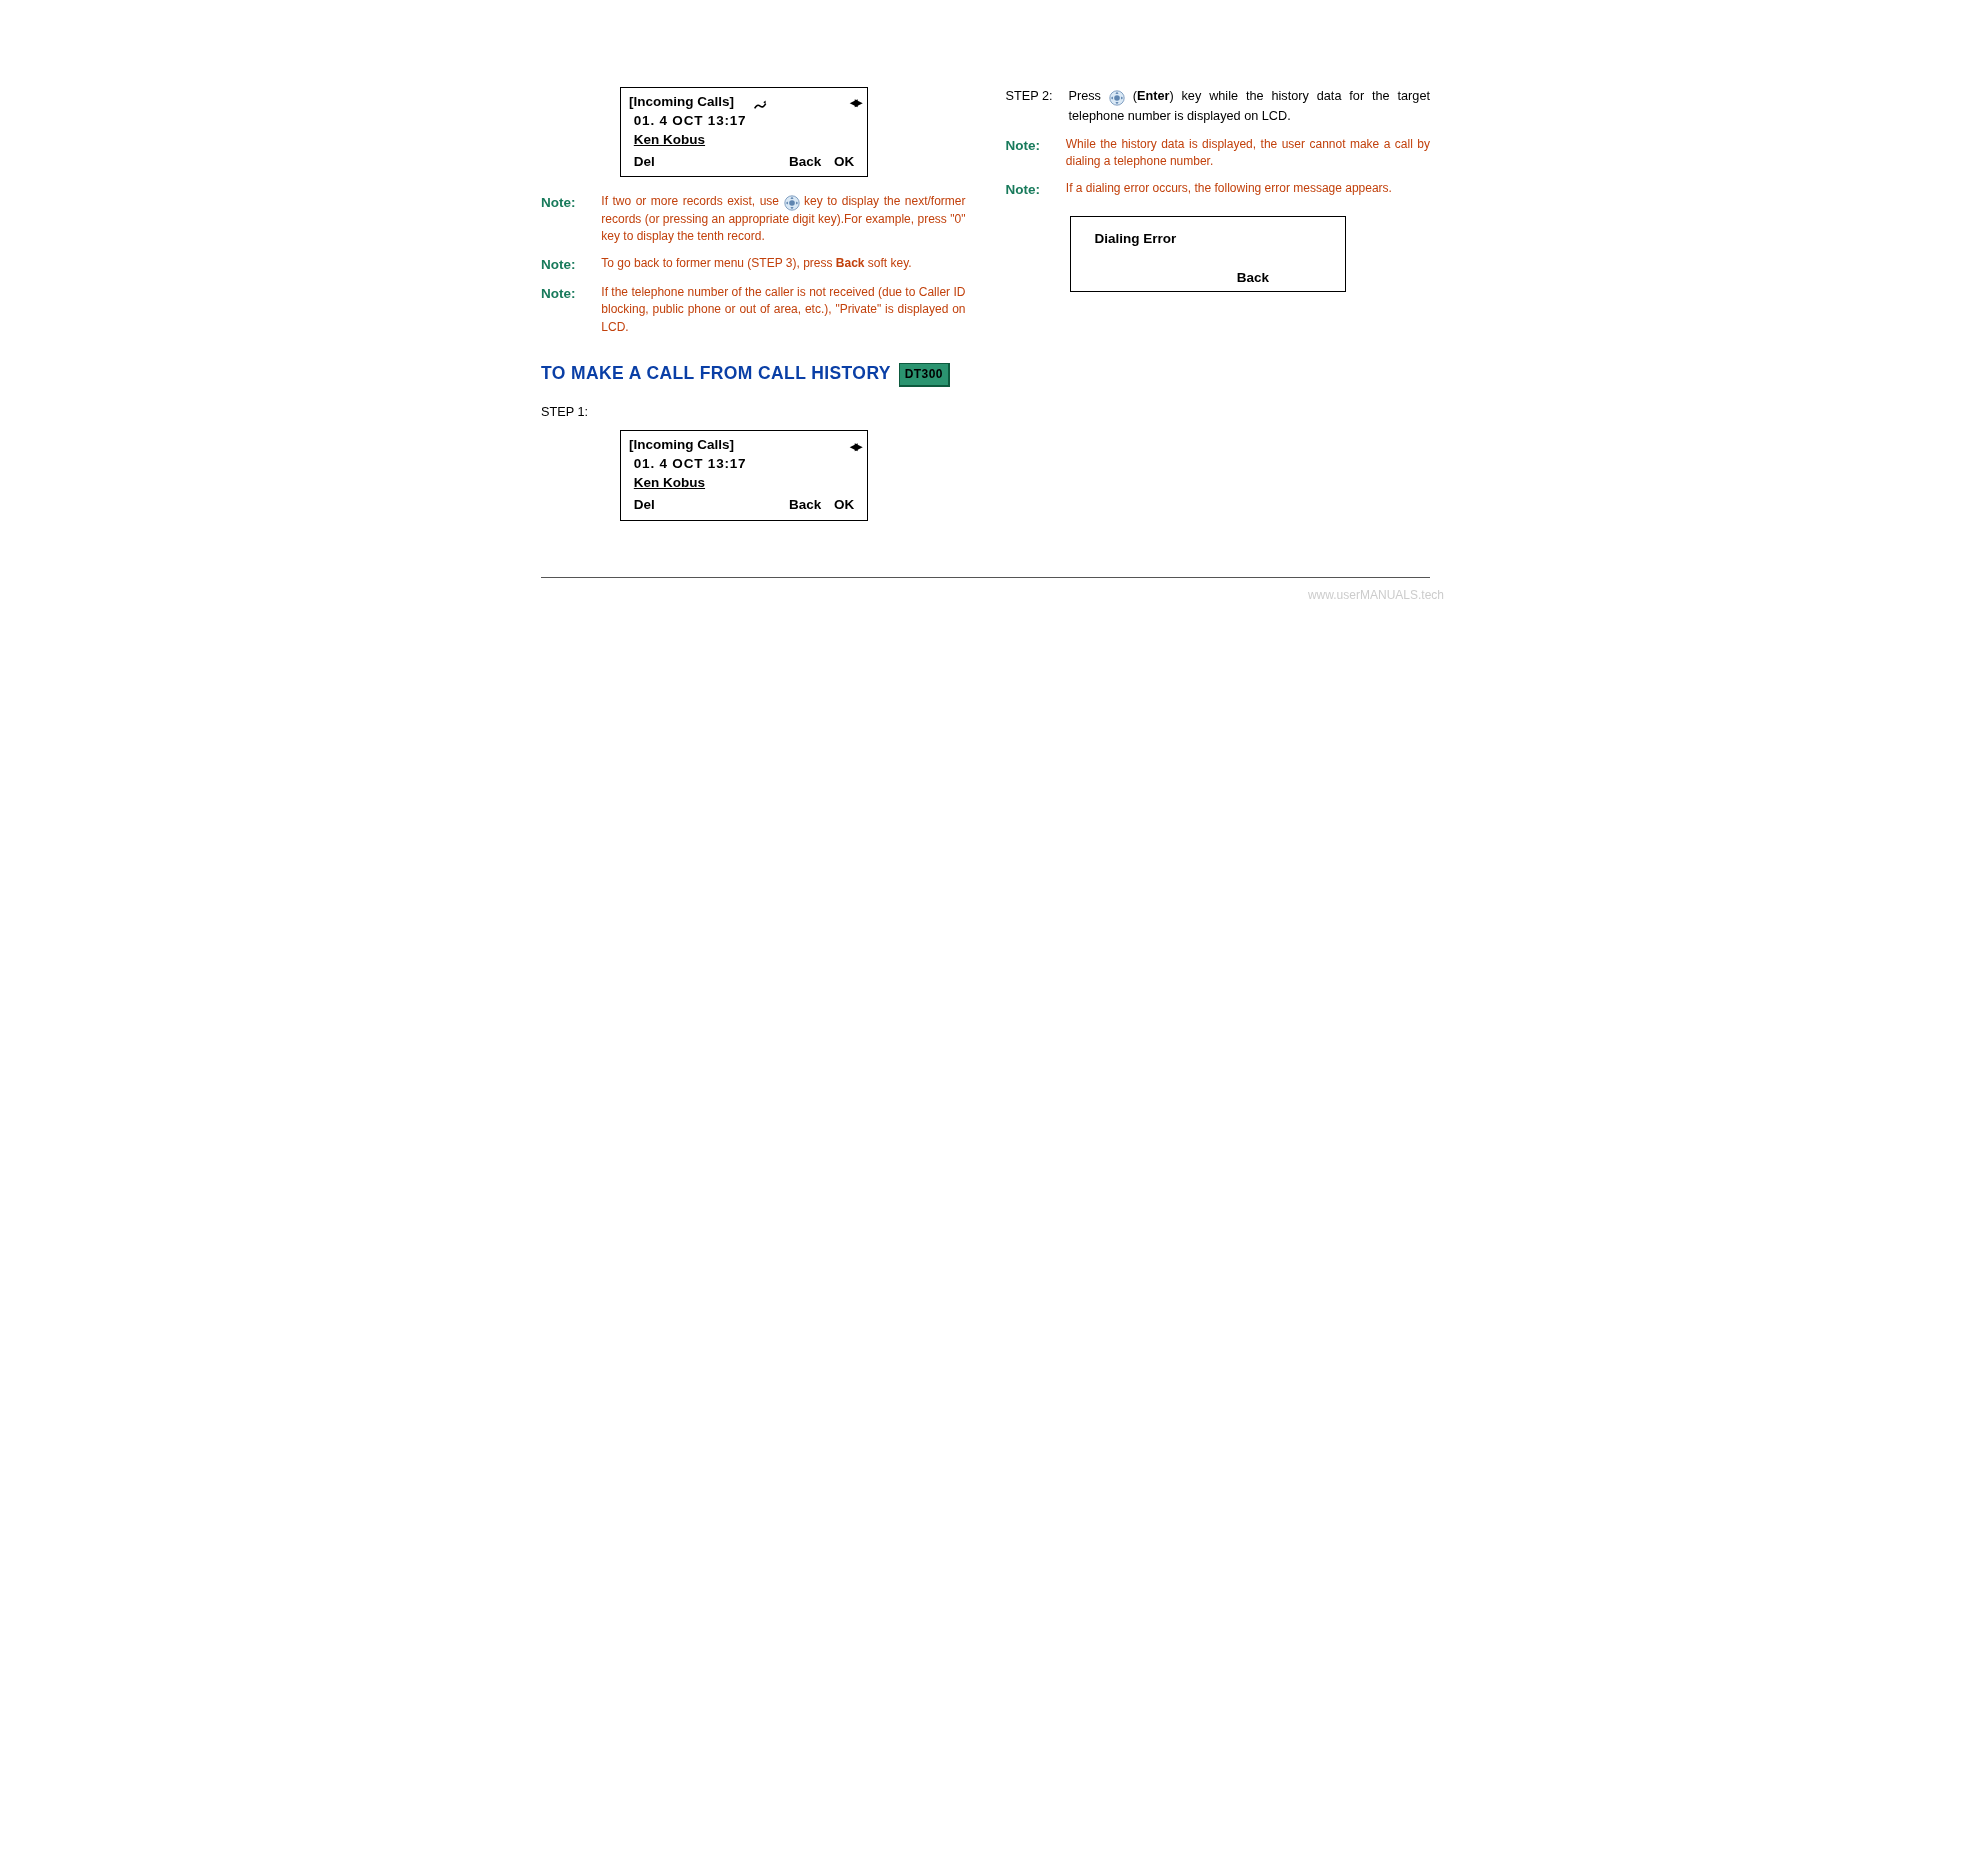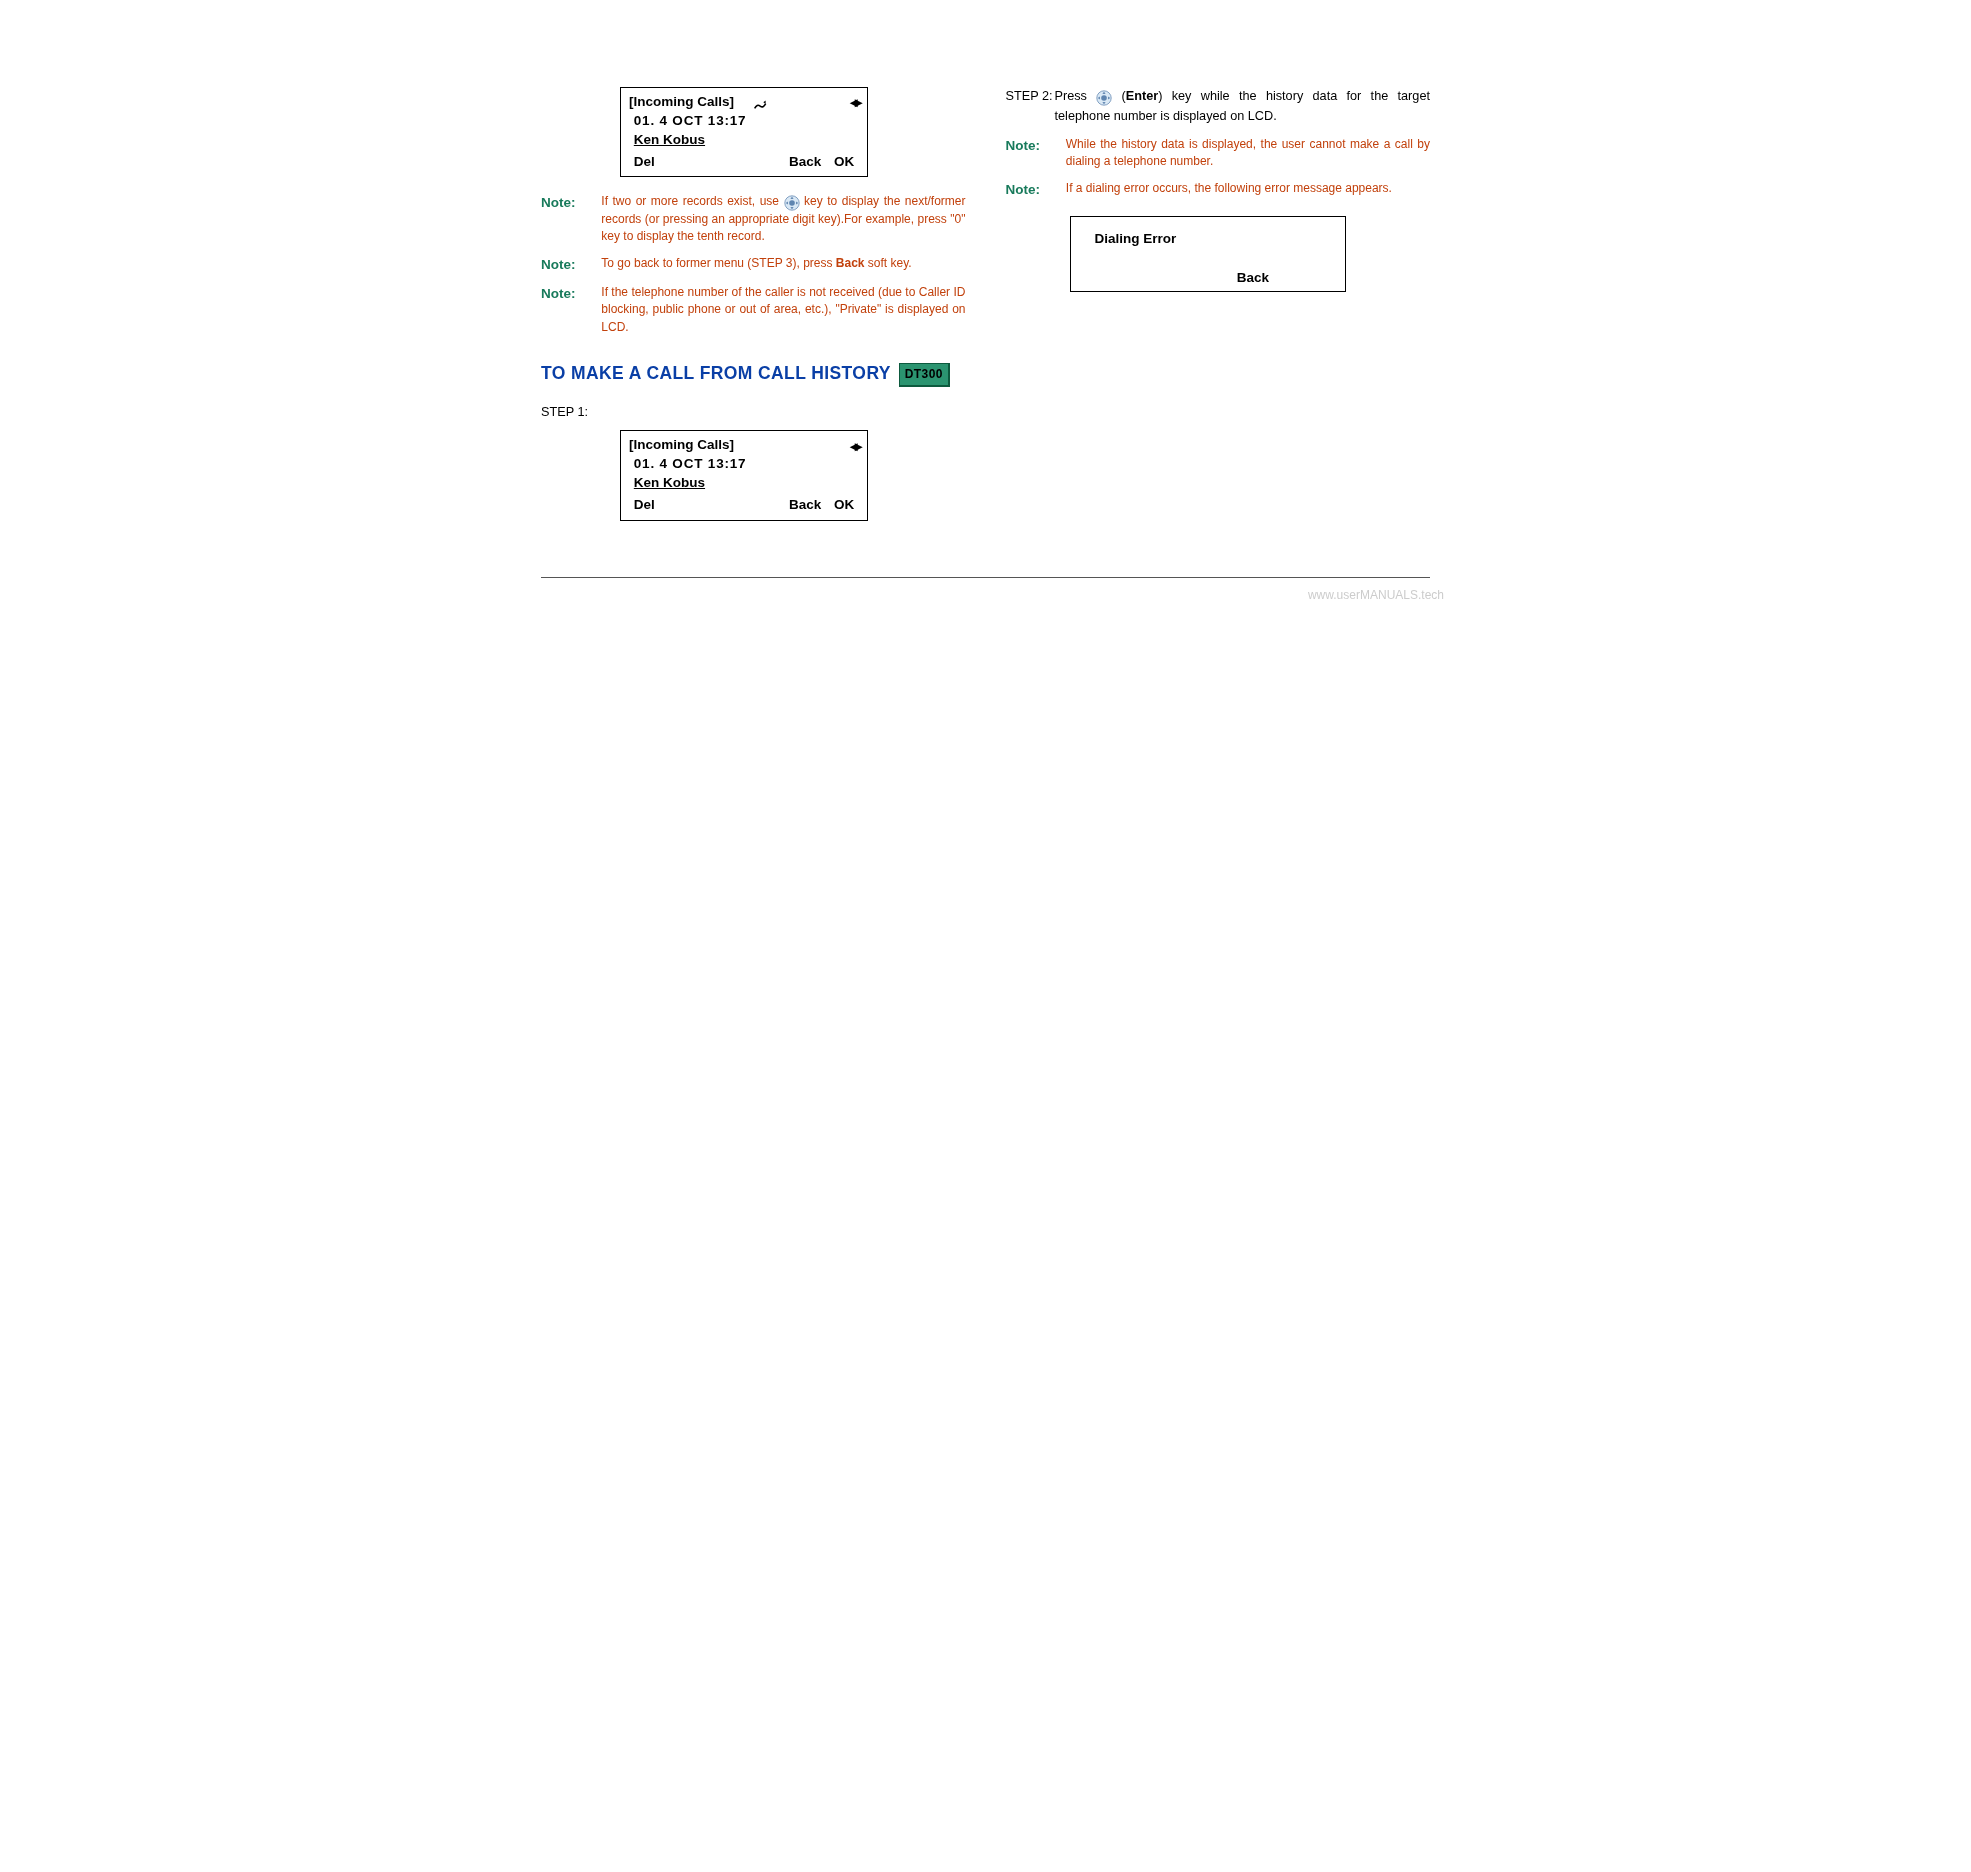--- a/index.html
+++ b/index.html
@@ -72,21 +72,21 @@
     flex-shrink: 0;
     width: 46px;
     font-size: 13.5px;
   }
   .note-text {
     color: #c2410c;
     text-align: justify;
   }
   .step-row {
     display: flex;
-    gap: 2px;
+    gap: 16px;
     font-size: 12.7px;
     line-height: 1.55;
     margin: 8px 0;
     color: #000;
   }
   .step-label {
     flex-shrink: 0;
     white-space: nowrap;
   }
   .step-text {

